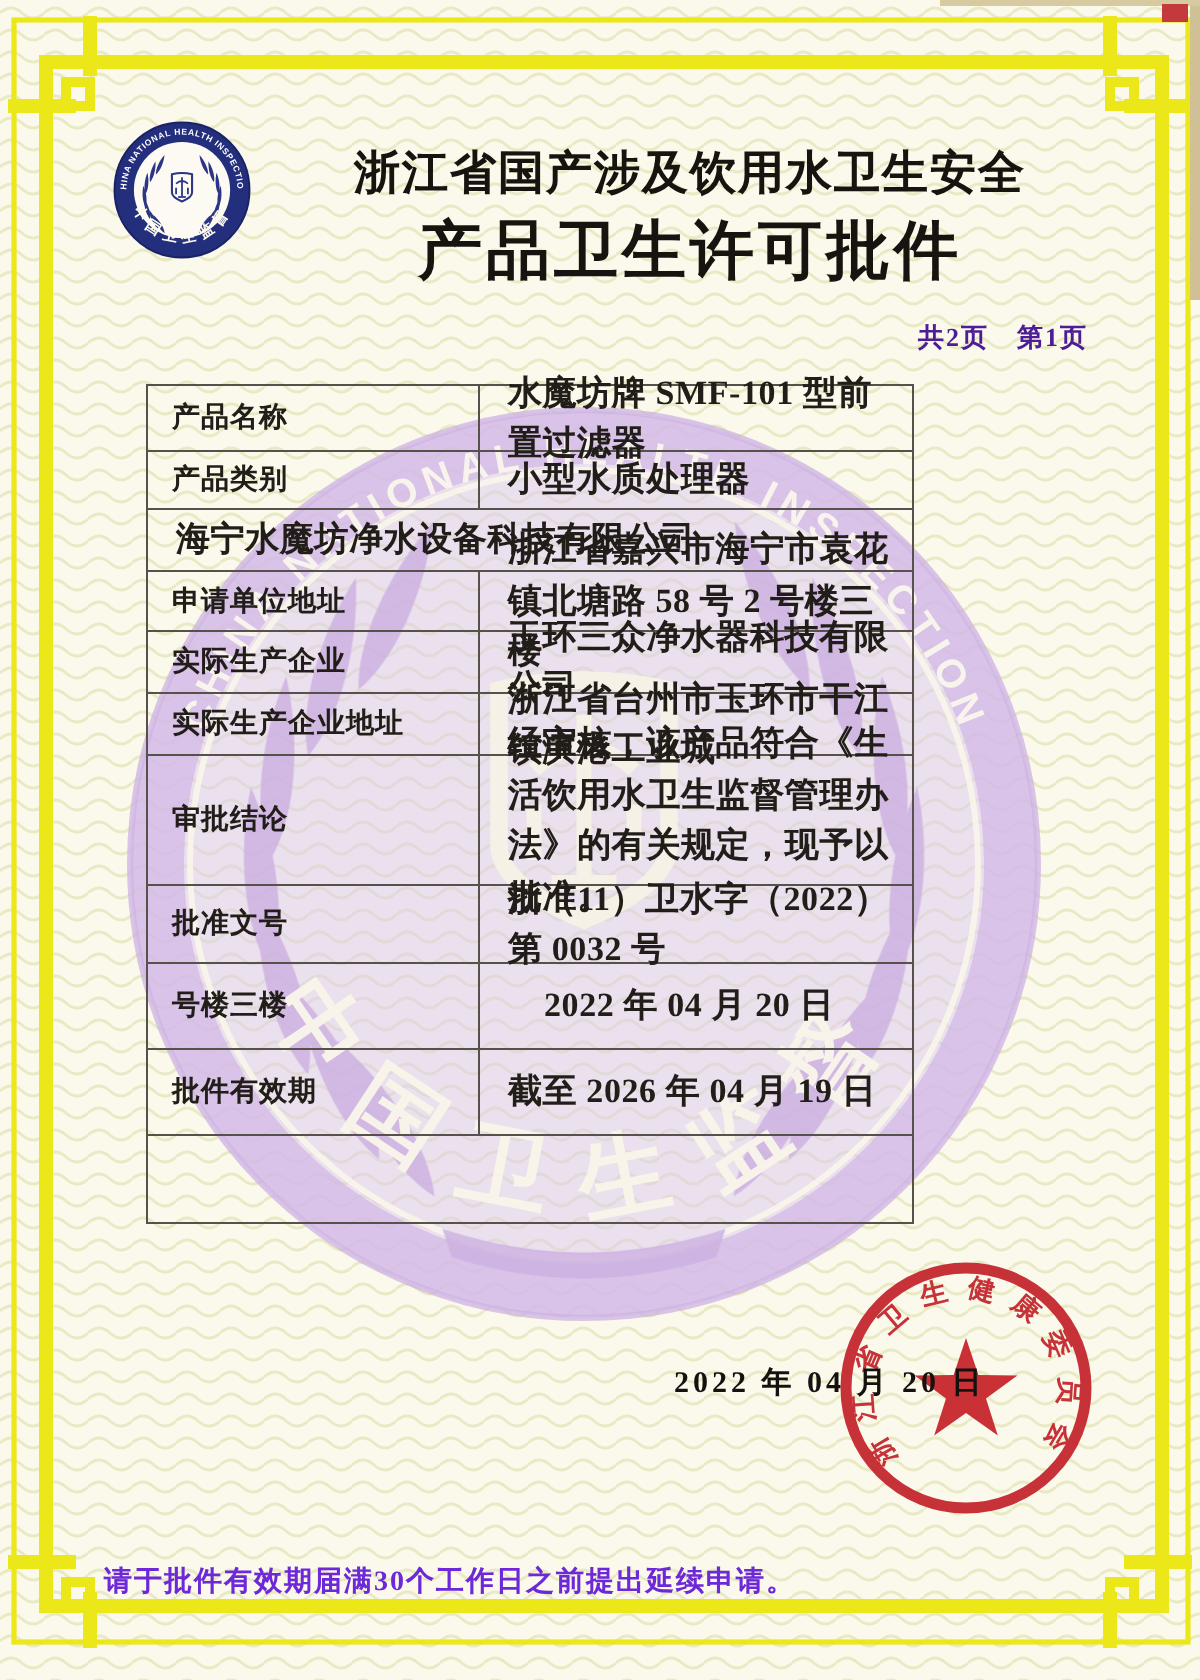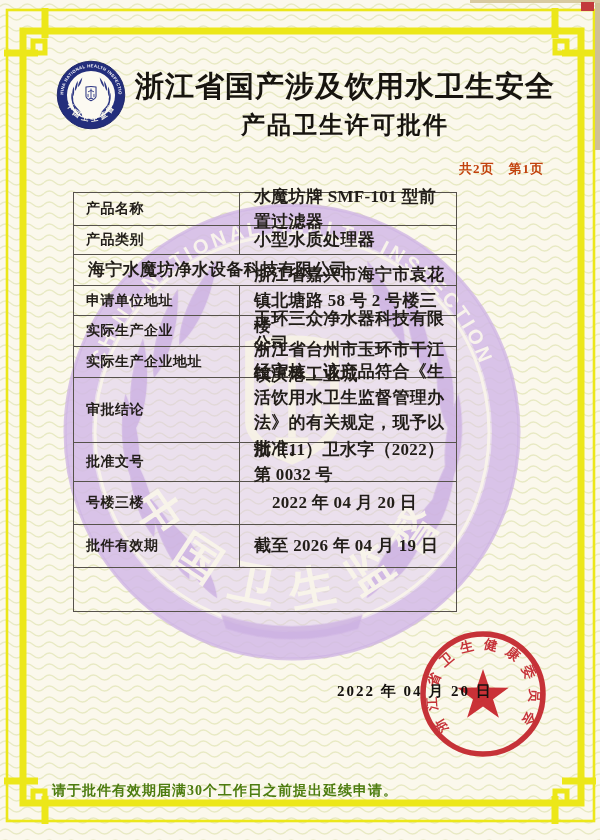--- a/index.html
+++ b/index.html
@@ -10,46 +10,46 @@
     overflow:hidden;
     font-family:"Liberation Serif","DejaVu Serif",serif;
   }
   .layer{position:absolute;left:0;top:0;}
   .title-block{
     position:absolute;left:130px;top:66px;width:430px;
     text-align:center;z-index:20;
     font-family:"Liberation Sans","DejaVu Sans",sans-serif;
     font-weight:900;color:#17140f;
   }
-  .title-line1{font-size:29px;letter-spacing:1px;line-height:40px;}
-  .title-line2{font-size:24px;letter-spacing:2px;line-height:38px;}
+  .title-line1{font-size:23px;letter-spacing:1px;line-height:40px;}
+  .title-line2{font-size:32px;letter-spacing:2px;line-height:38px;}
   .page-info{
     position:absolute;right:56px;top:160px;z-index:20;
-    font-size:13px;font-weight:700;color:#c2410c;letter-spacing:1px;text-align:right;
+    font-size:13px;font-weight:700;color:#4c1d95;letter-spacing:1px;text-align:right;
   }
   .cert-table{
     position:absolute;left:73px;top:192px;width:384px;z-index:20;
     border:1.6px solid #56524b;box-sizing:border-box;
   }
   .row{display:flex;box-sizing:border-box;}
   .row + .row{border-top:1.4px solid #56524b;}
   .cell{box-sizing:border-box;display:flex;align-items:center;color:#211d18;}
   .label{
     width:166px;min-width:166px;border-right:1.4px solid #56524b;
     padding-left:12px;font-size:14px;font-weight:700;letter-spacing:.5px;
   }
   .value{
     flex:1;padding:3px 8px 3px 14px;font-size:17px;font-weight:700;
     line-height:1.5;letter-spacing:.3px;
   }
   .value.indent{padding-left:32px;}
   .label.pad{padding-left:26px;}
   .footer-note{
     position:absolute;left:52px;top:782px;z-index:20;
-    font-size:14px;font-weight:700;color:#4d7c0f;letter-spacing:1px;
+    font-size:14px;font-weight:700;color:#6d28d9;letter-spacing:1px;
   }
   .seal-svg{position:absolute;left:413px;top:624px;z-index:40;opacity:.93;}
   .seal-date{
     position:absolute;left:337px;top:682px;z-index:45;
     font-size:15px;font-weight:700;color:#14110e;letter-spacing:2px;
     white-space:nowrap;
   }
   .edge-right{position:absolute;right:0;top:0;width:5px;height:150px;background:#cfc095;z-index:50;}
   .edge-top{position:absolute;right:0;top:0;width:130px;height:3px;background:#d8caa0;z-index:50;}
   .red-mark{position:absolute;right:6px;top:2px;width:13px;height:9px;background:#c23a3c;z-index:51;}

